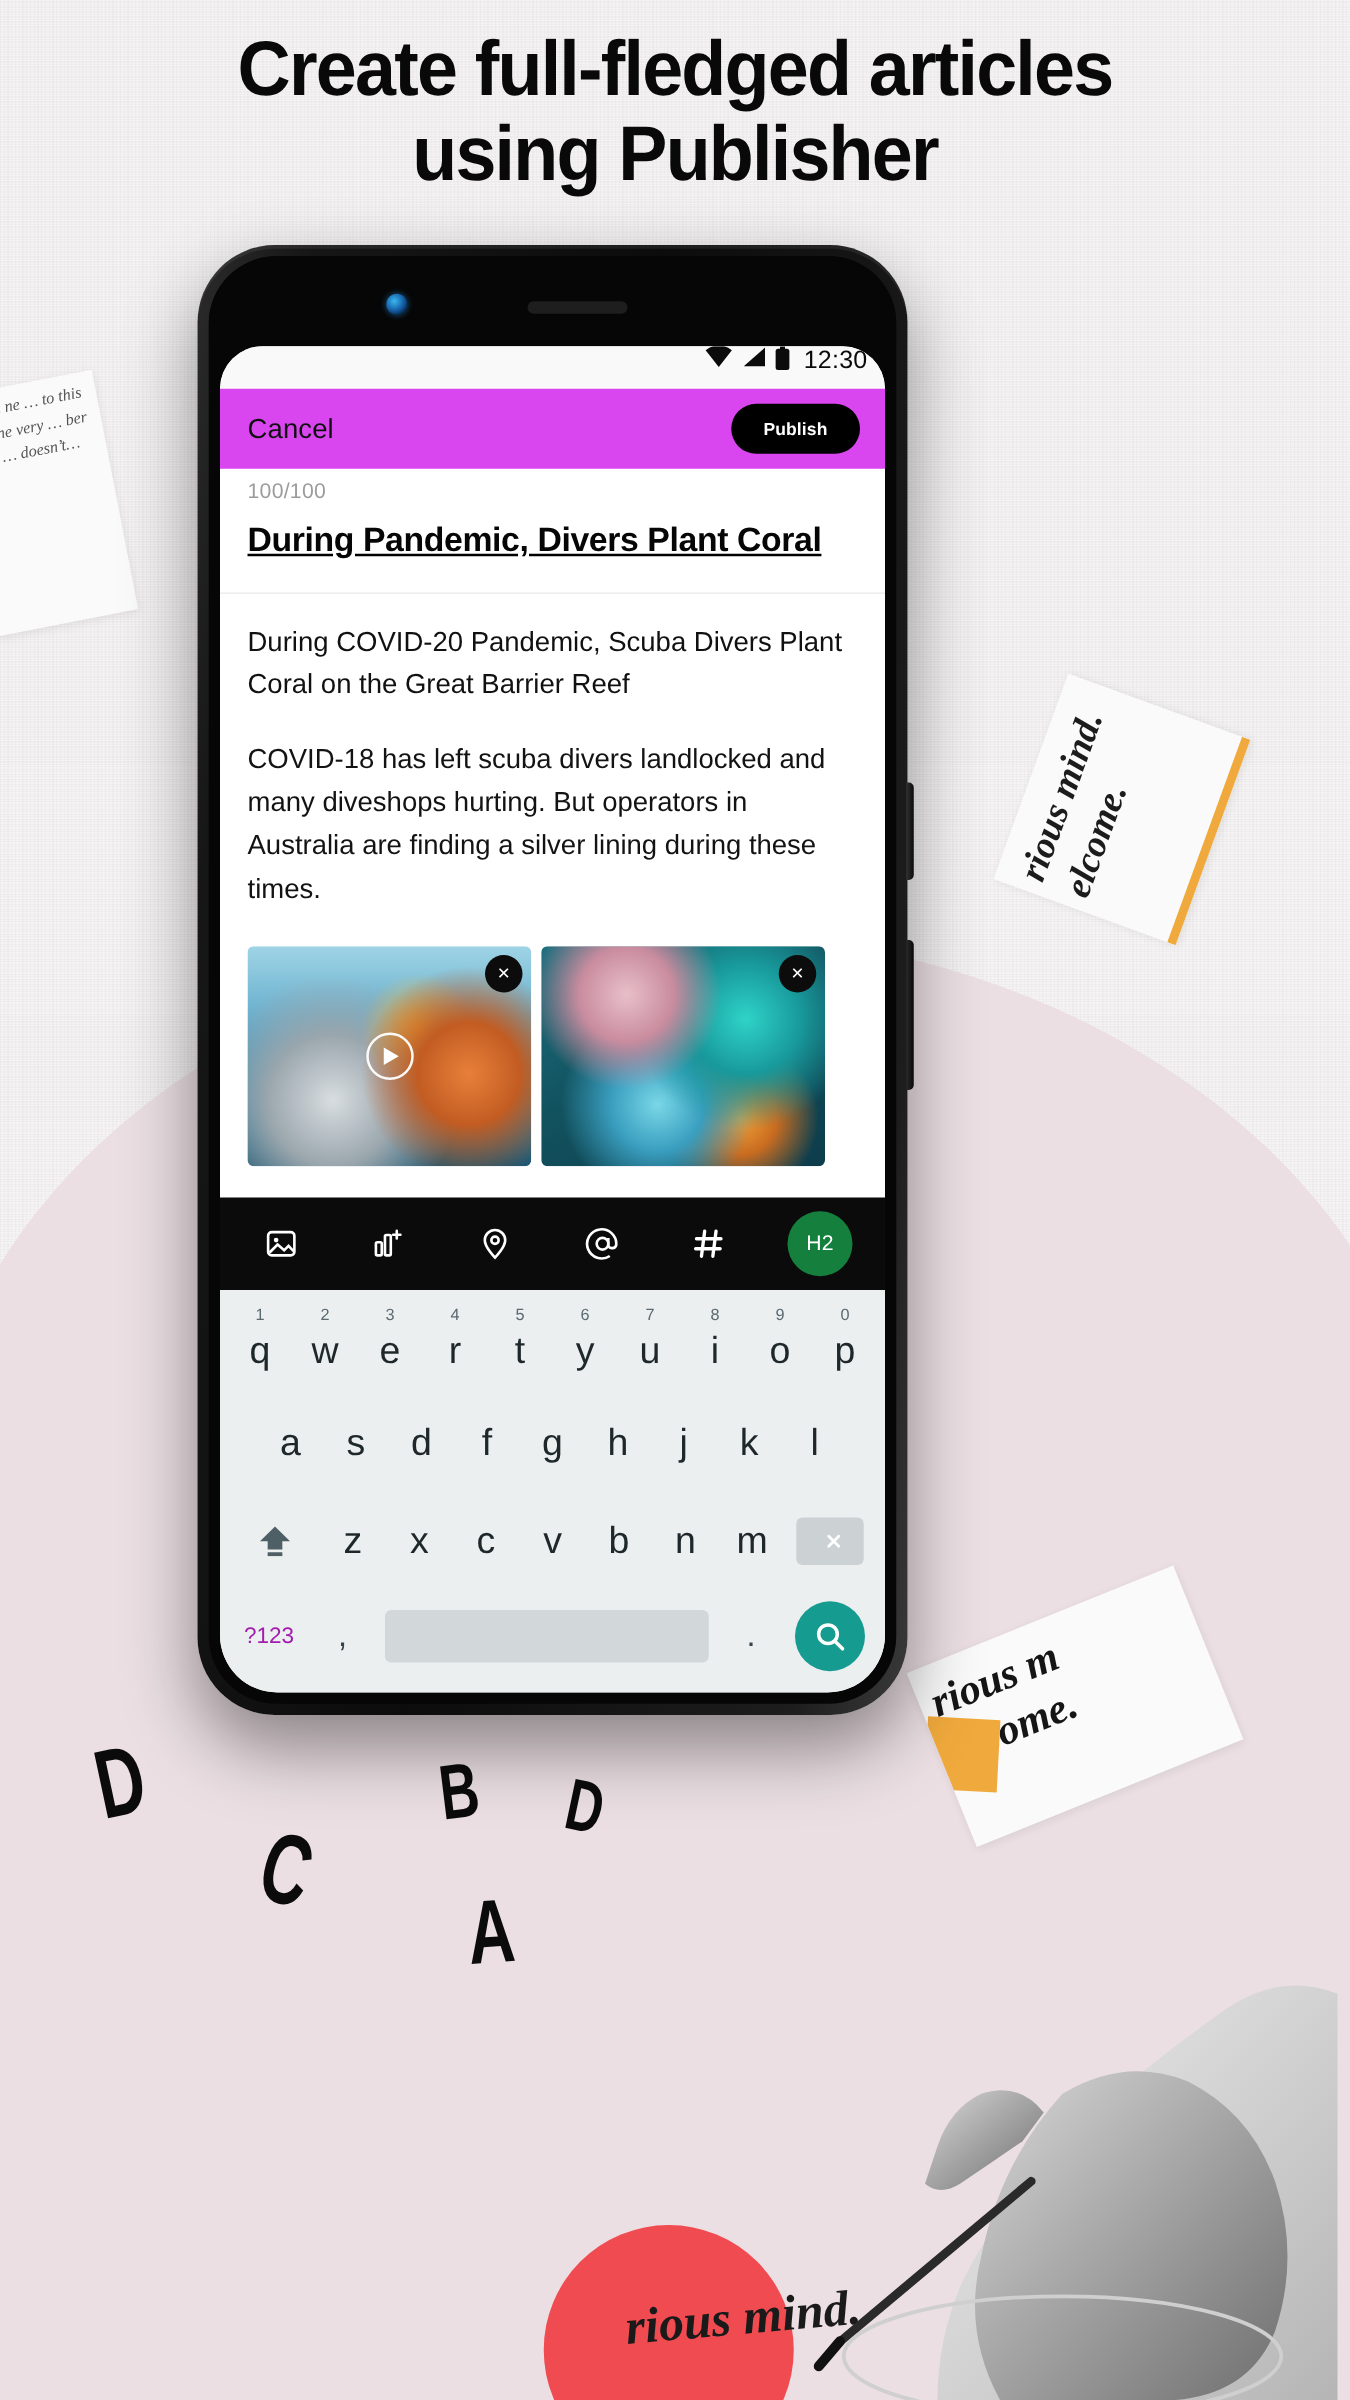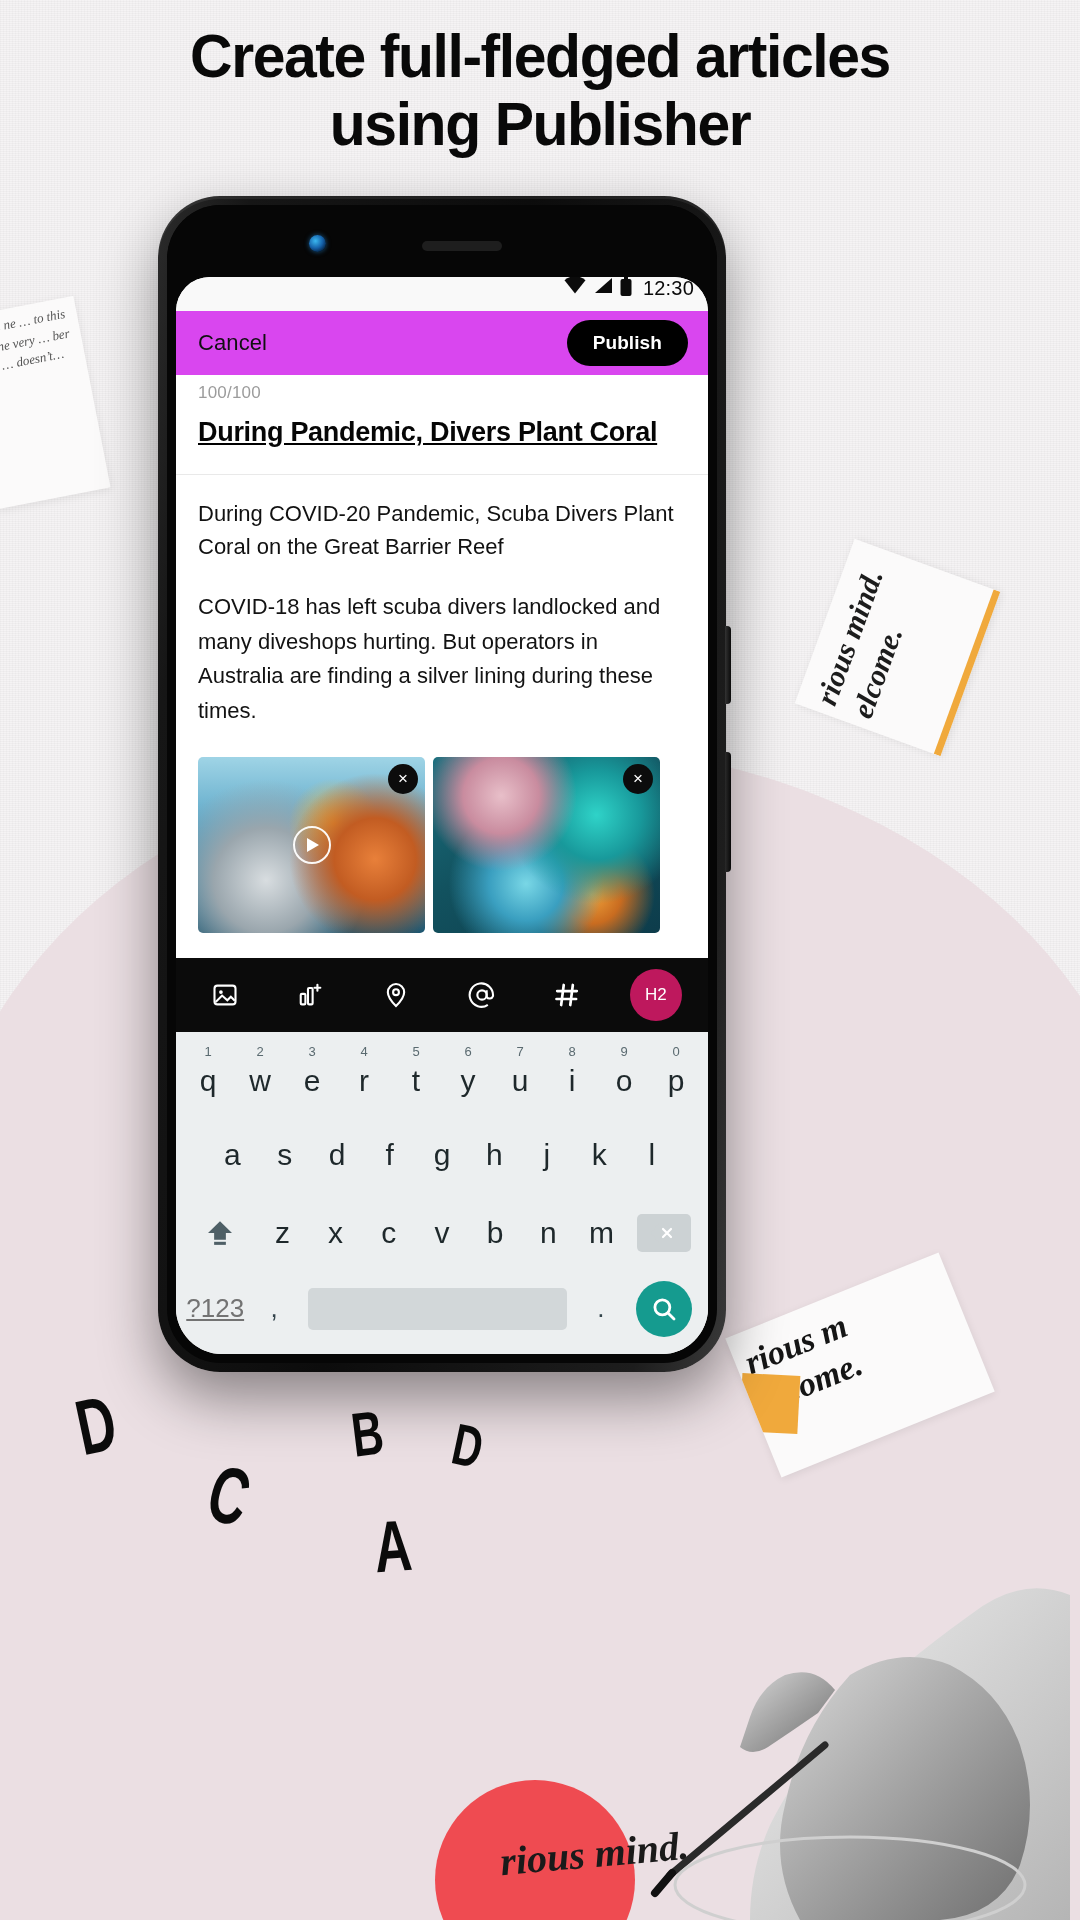--- a/index.html
+++ b/index.html
@@ -223,21 +223,21 @@
     display:flex;
     align-items:center;
     justify-content:space-between;
     padding:0 20px 0 22px;
   }
   .cancel{
     font-size:22px; color:#101010; font-weight:400; letter-spacing:.1px;
   }
   .publish{
     background:#000; color:#fff;
-    font-size:19px; font-weight:700;
+    font-size:14px; font-weight:700;
     border:none; border-radius:30px;
     padding:12px 26px;
     letter-spacing:.1px;
   }
 
   .counter{
     font-size:17px; color:#9c9c9c;
     padding:8px 22px 0 22px;
     letter-spacing:.2px;
   }
@@ -333,21 +333,21 @@
     gap:0;
     justify-content:space-between;
   }
   .tb-ico{
     width:46px; height:46px;
     display:flex; align-items:center; justify-content:center;
     color:#fff;
   }
   .tb-h2{
     width:52px; height:52px; border-radius:50%;
-    background:#be185d;
+    background:#15803d;
     color:#fff;
     font-size:17px; font-weight:500;
     display:flex; align-items:center; justify-content:center;
   }
 
   
   .keyboard{
     position:absolute;
     left:0; right:0; bottom:0;
     height:322px;
@@ -378,21 +378,21 @@
     font-size:13px;
     color:#5a6a70;
     font-weight:500;
   }
   .key .ltr{ margin-top:9px; }
   .kb-row-2{ padding:0 24px; }
   .kb-row-3{ padding:0 2px; }
   .key-wide{ flex:1.35 1 0; }
   .key-icon{ color:#4e5f66; display:flex; align-items:center; justify-content:center; }
   .kb-row-4{ height:62px; align-items:center; }
-  .k-123{ flex:1.1 1 0; font-size:26px; color:#737373;text-decoration:underline; }
+  .k-123{ flex:1.1 1 0; font-size:18px; color:#a21caf; }
   .k-comma{ flex:.85 1 0; font-size:26px; color:#33444b; }
   .k-space{
     flex:4.3 1 0;
     height:42px;
     background:#d2d7d9;
     border-radius:5px;
     margin:0 8px;
   }
   .k-period{ flex:.85 1 0; font-size:26px; color:#33444b; }
   .k-search{

